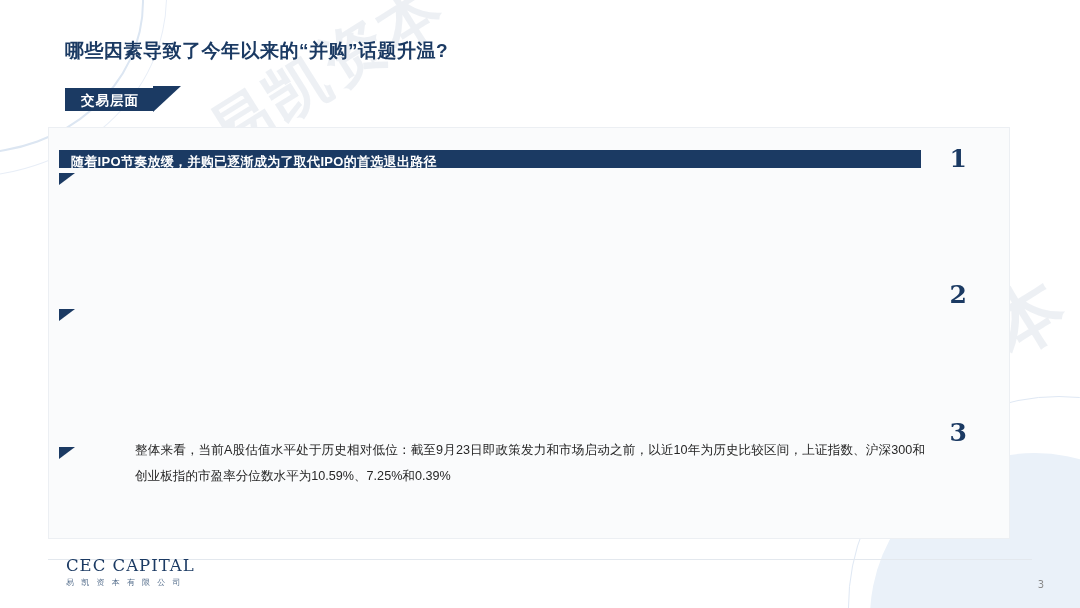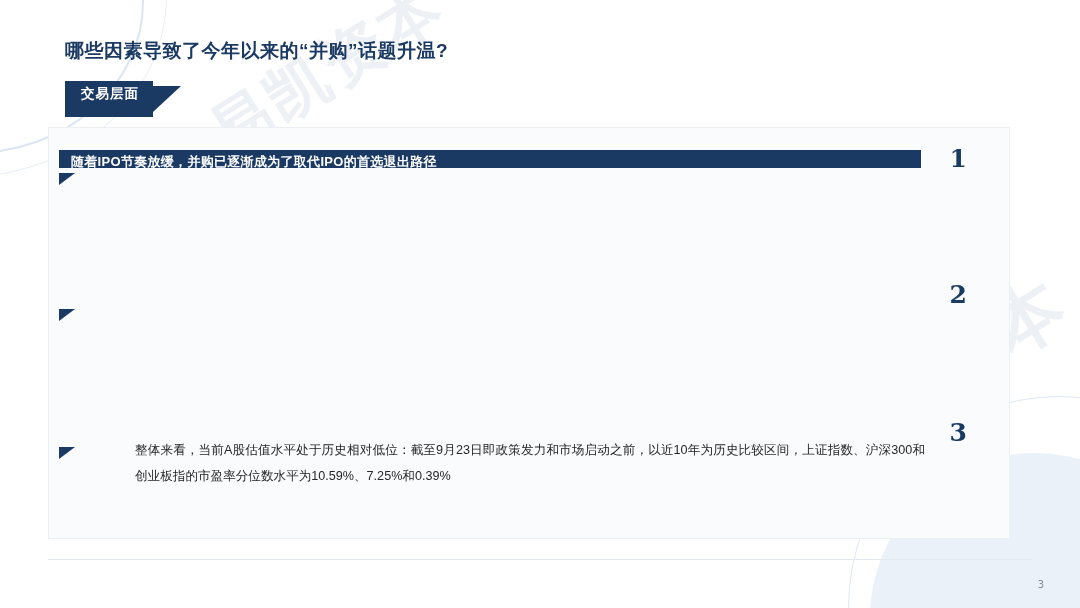--- a/index.html
+++ b/index.html
@@ -95,21 +95,21 @@
     height: 26px;
     display: flex;
     align-items: center;
   }
   .section-tab .band {
     background: #1b3a63;
     color: #ffffff;
     font-size: 13.5px;
     font-weight: 700;
     padding: 0 14px 0 16px;
-    height: 36px;
+    height: 23px;
     line-height: 26px;
     letter-spacing: 1px;
   }
   .section-tab .tail {
     width: 28px;
     height: 26px;
     background: #1b3a63;
     clip-path: polygon(0 0, 100% 0, 0 100%);
   }
 
@@ -252,16 +252,20 @@
     <div class="block block-3">
       <div class="bar-notch"></div>
       <div class="body-text">整体来看，当前A股估值水平处于历史相对低位：截至9月23日即政策发力和市场启动之前，以近10年为历史比较区间，上证指数、沪深300和创业板指的市盈率分位数水平为10.59%、7.25%和0.39%</div>
     </div>
     <div class="number n3">3</div>
 
   </div>
 
   <div class="footer-rule"></div>
 
+  <div class="footer-logo">
+    <div class="brand">CEC CAPITAL</div>
+    <div class="sub">易 凯 资 本 有 限 公 司</div>
+  </div>
 
   <div class="page-num">3</div>
 
 </div>
 
 </body></html>

